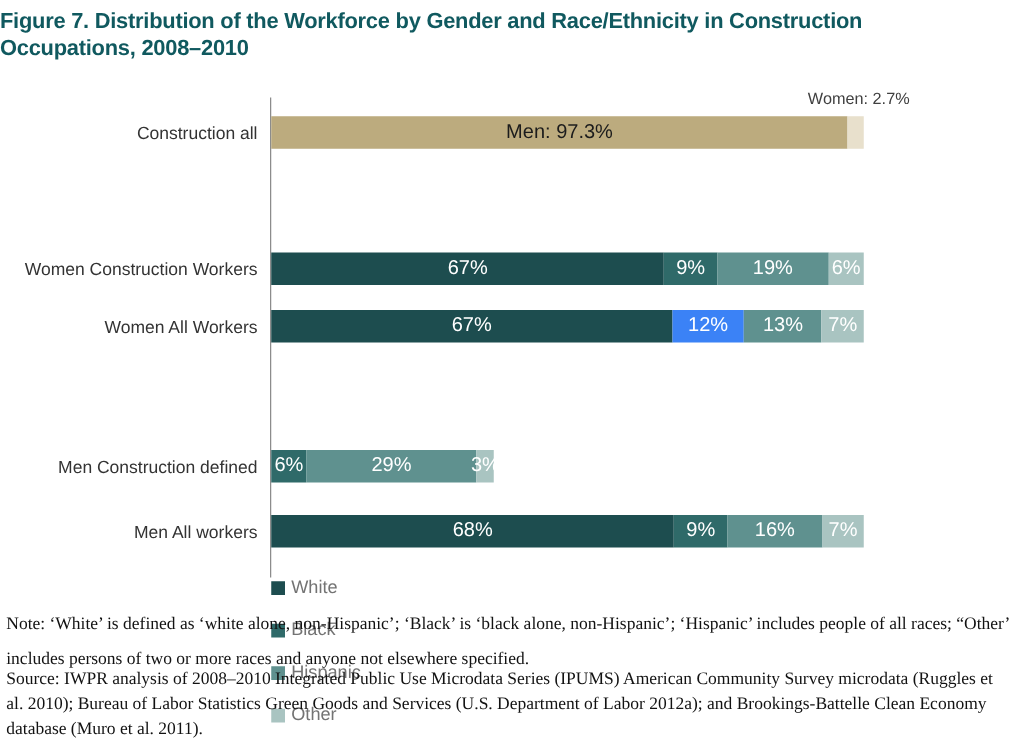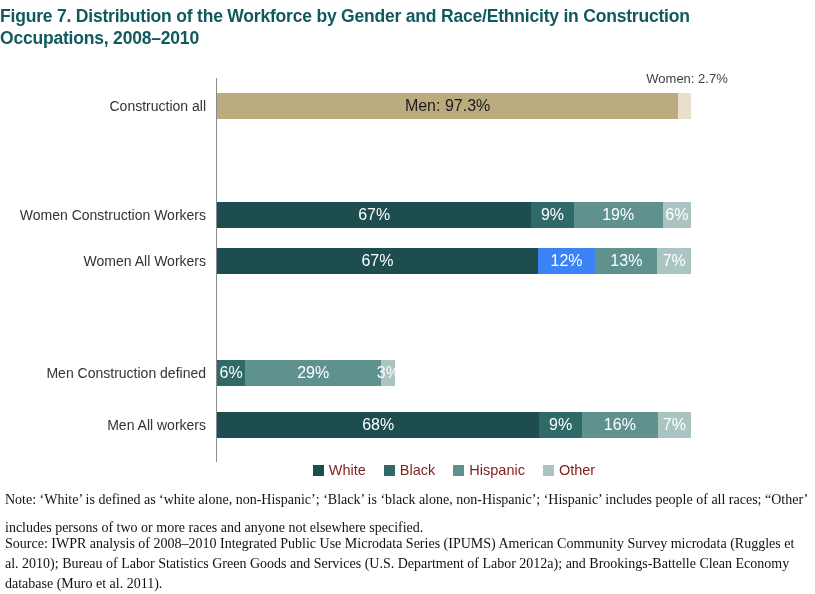--- a/index.html
+++ b/index.html
@@ -17,21 +17,21 @@
 
   .row { position:absolute; left:0; width:815px; height:26px; }
   .cat { position:absolute; left:0; top:0; width:206px; height:26px; display:flex;
          align-items:center; justify-content:flex-end; font-size:14px; color:#333333; white-space:nowrap; }
   .bar { position:absolute; left:217px; top:0; width:474px; height:26px; display:flex; }
   .seg { height:100%; display:flex; align-items:center; justify-content:center; }
   .seg span { font-size:16px; color:#ffffff; white-space:nowrap; }
   .seg span.dark { color:#1c1c1c; }
 
   .legend { position:absolute; left:217px; top:462px; width:474px; display:flex;
-            justify-content:center; gap:18px; font-size:14.5px; color:#7f1d1d; }
+            justify-content:center; gap:18px; font-size:14.5px; color:#737373;flex-direction:column; }
   .lg-item { display:flex; align-items:center; gap:5px; }
   .lg-sq { width:11px; height:11px; display:inline-block; }
 
   .serif { font-family:"Liberation Serif", serif; color:#121212; }
   .note   { position:absolute; left:5px; top:486px; width:806px; font-size:14px; line-height:28px; }
   .source { position:absolute; left:5px; top:534px; width:806px; font-size:14px; line-height:20px; }
 </style>
 </head>
 <body>
 

